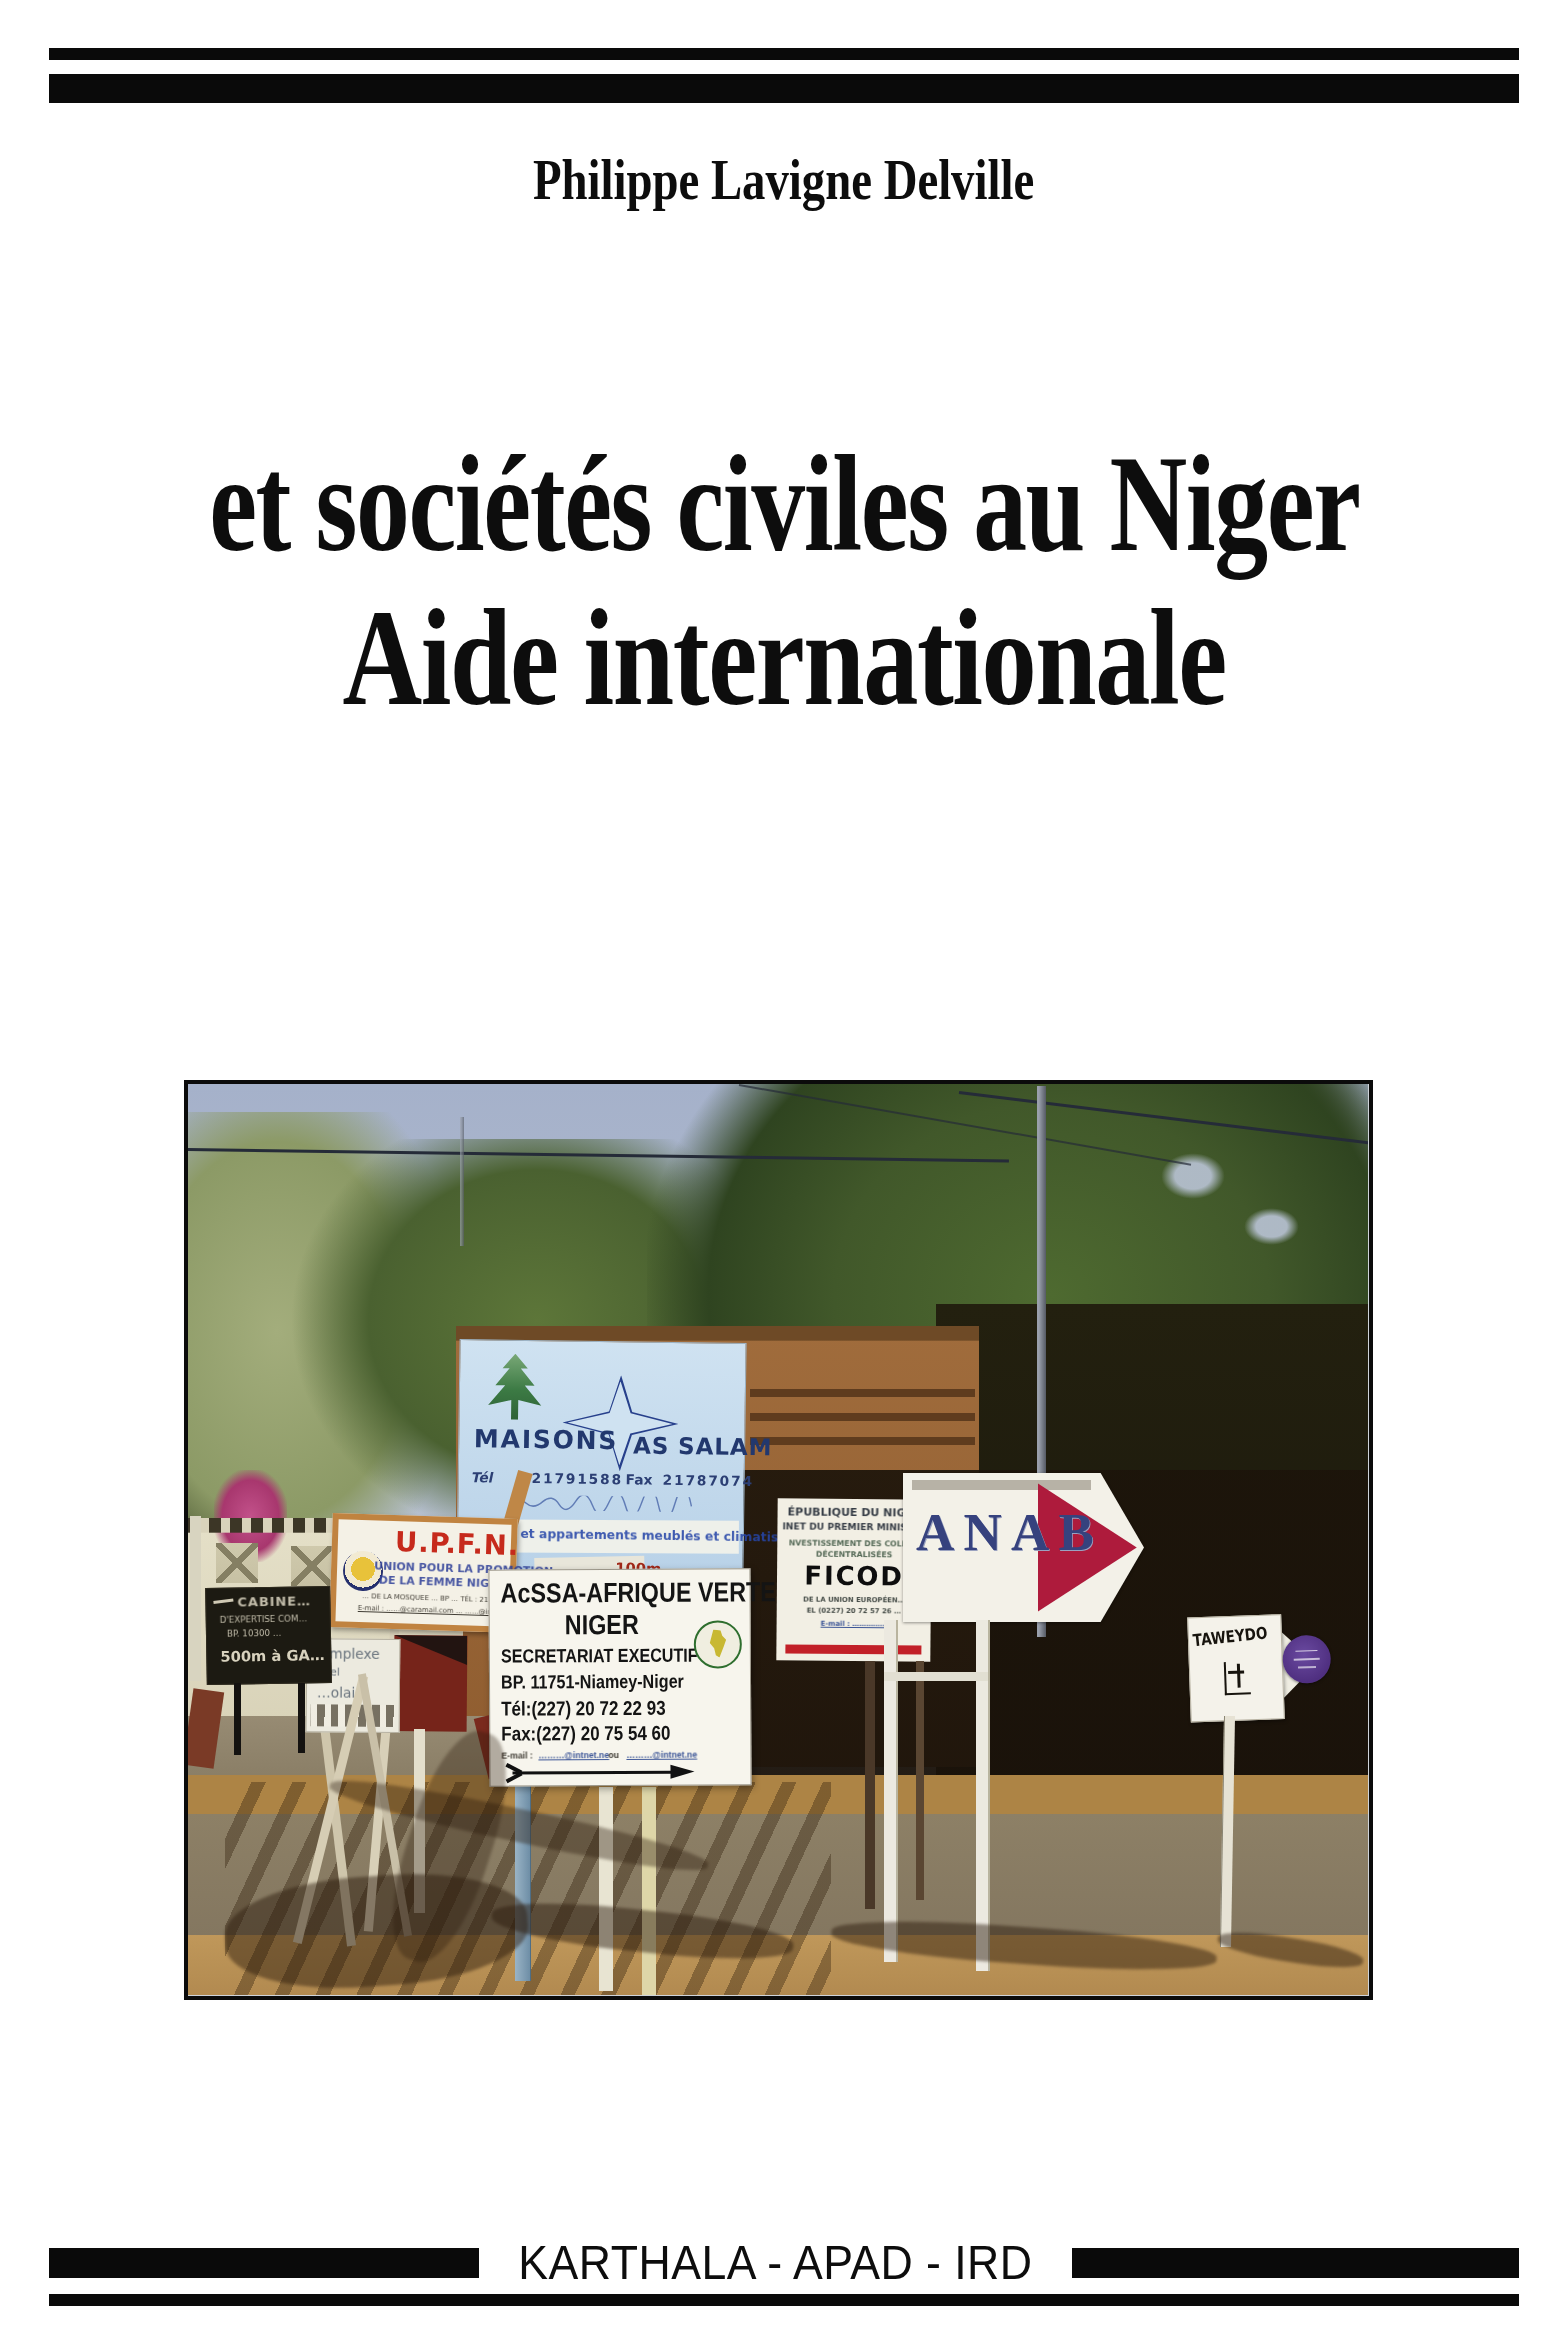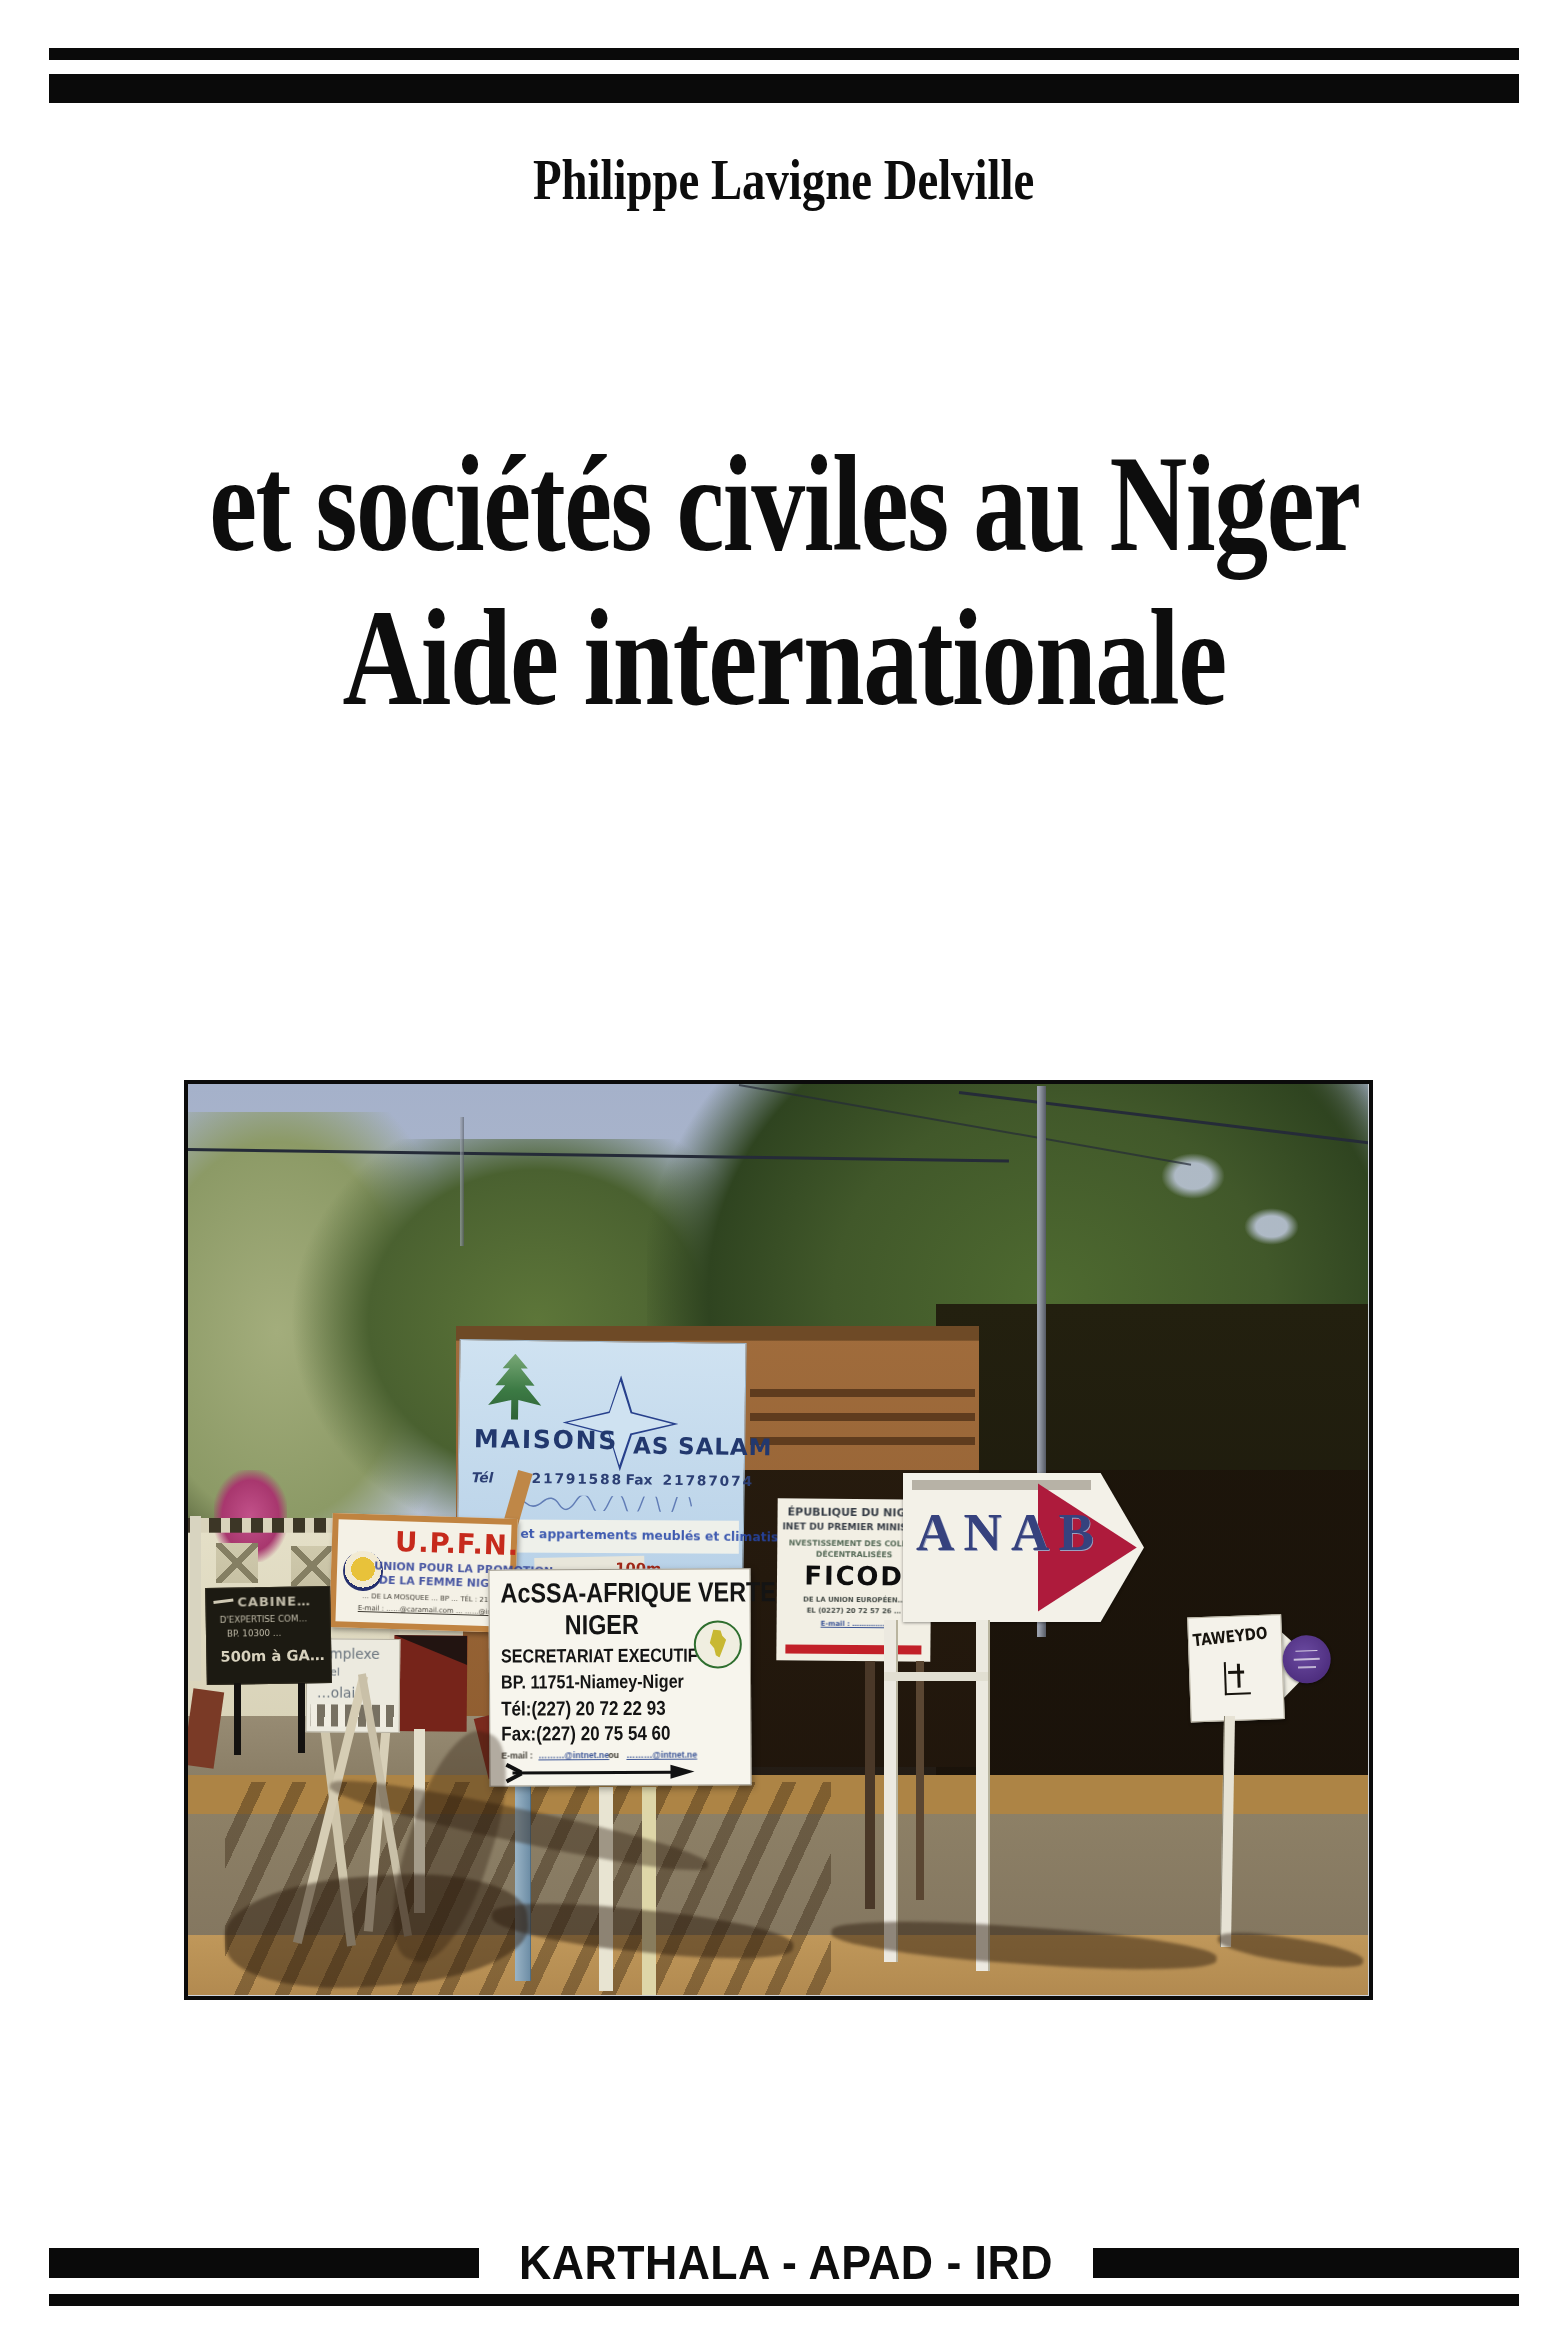--- a/index.html
+++ b/index.html
@@ -11,21 +11,21 @@
   .cndl{display:inline-block;transform:scaleX(.85);transform-origin:0 50%;white-space:nowrap;}
   .bar{position:absolute;background:#0a0a0a;}
   
   #author{left:0;right:0;top:147px;text-align:center;font-weight:700;font-size:57px;color:#0d0d0d;}
   #title{left:0;right:0;top:430px;text-align:center;color:#0d0d0d;font-weight:700;}
   #title .line{font-size:138px;line-height:147px;letter-spacing:-1.8px;}
   #title .line+.line{margin-top:7.3px;}
   
   #imprint-band{left:49px;top:2246px;width:1470px;height:33px;display:flex;align-items:center;}
   #imprint-band .seg{background:#0a0a0a;height:30px;}
-  #imprint{font-family:"Liberation Sans",sans-serif;font-weight:700;font-size:48px;color:#0d0d0d;
+  #imprint{font-family:"Liberation Sans",sans-serif;font-weight:400;font-size:48px;color:#0d0d0d;
            margin:0 20px;letter-spacing:0.5px;}
   
   #photo{left:184px;top:1080px;width:1189px;height:920px;border:4.6px solid #0b0b0b;box-sizing:border-box;background:#cfd4da;}
   #scene{position:relative;width:1180px;height:911px;overflow:hidden;}
   #scene-bg{position:absolute;left:0;top:0;width:1180px;height:911px;background-repeat:no-repeat;
     background-image:
       repeating-linear-gradient(115deg, rgba(50,32,12,0) 0px, rgba(50,32,12,0) 24px, rgba(50,32,12,.38) 24px, rgba(50,32,12,.38) 37px),
       linear-gradient(#8d8066,#847760),
       linear-gradient(#c29a5c,#b28a50),
       linear-gradient(#ad8445,#ad8445),

